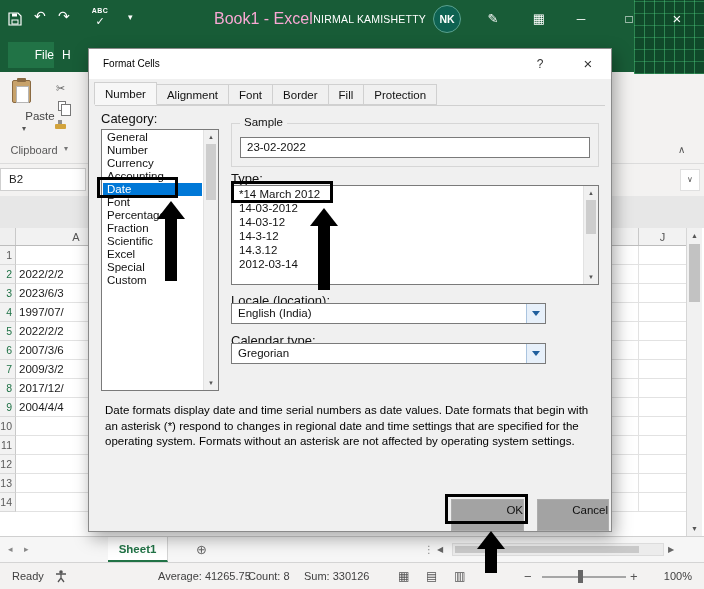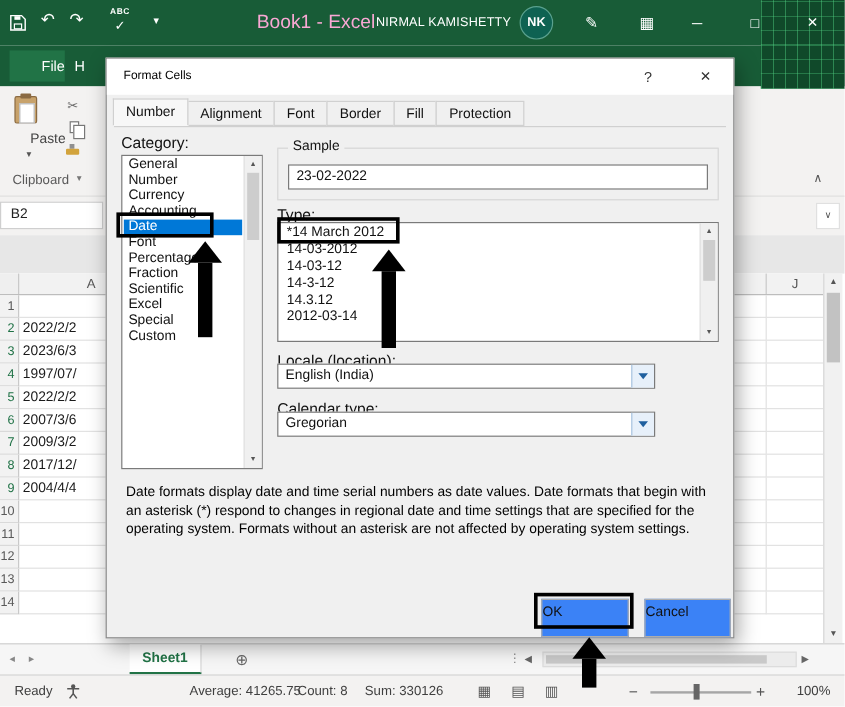--- a/index.html
+++ b/index.html
@@ -82,21 +82,21 @@
   .lsb-down{position:absolute;bottom:0;left:0;right:0;height:14px;line-height:14px}
   .lsb-thumb{position:absolute;left:2px;right:2px;background:#cdcdcd}
   .sgroup{position:absolute;left:142px;top:74px;width:368px;height:44px;border:1px solid #d6d6d6}
   .sgroup-label{position:absolute;left:8px;top:-8px;background:#f0f0f0;padding:0 4px;font-size:11.5px;color:#111}
   .sample-box{position:absolute;left:8px;top:13px;width:350px;height:21px;background:#fff;border:1px solid #7a7a7a;font-size:11.5px;line-height:19px;padding-left:6px;color:#111}
   .combo{position:absolute;width:315px;height:21px;background:#fff;border:1px solid #7a7a7a}
   .combo-text{position:absolute;left:6px;top:0;line-height:19px;font-size:11.5px;color:#111}
   .combo-btn{position:absolute;right:0;top:0;width:19px;height:19px;background:#e7f0fa;border-left:1px solid #aac4df;display:flex;align-items:center;justify-content:center}
   .tri{width:0;height:0;border-left:4px solid transparent;border-right:4px solid transparent;border-top:5px solid #1f5f9e}
   .ddesc{position:absolute;left:16px;top:354px;width:492px;font-size:11.5px;line-height:15.5px;color:#000}
-  .dbtn{position:absolute;width:73px;height:32px;background:#3b82f6;border:1px solid #adadad;font-size:11.5px;text-align:left;line-height:20px;color:#111}
+  .dbtn{position:absolute;width:73px;height:32px;background:#a3a3a3;border:1px solid #adadad;font-size:11.5px;text-align:right;line-height:20px;color:#111}
 
   
   .ann{position:absolute;border:3px solid #000;background:transparent;z-index:30}
   .arrow{position:absolute;width:28px;display:flex;flex-direction:column;align-items:center;z-index:40}
   .arrow-head{width:0;height:0;border-left:14px solid transparent;border-right:14px solid transparent;border-bottom:18px solid #000}
   .arrow-shaft{width:12px;flex:1;background:#000}
 </style>
 </head>
 <body>
 

